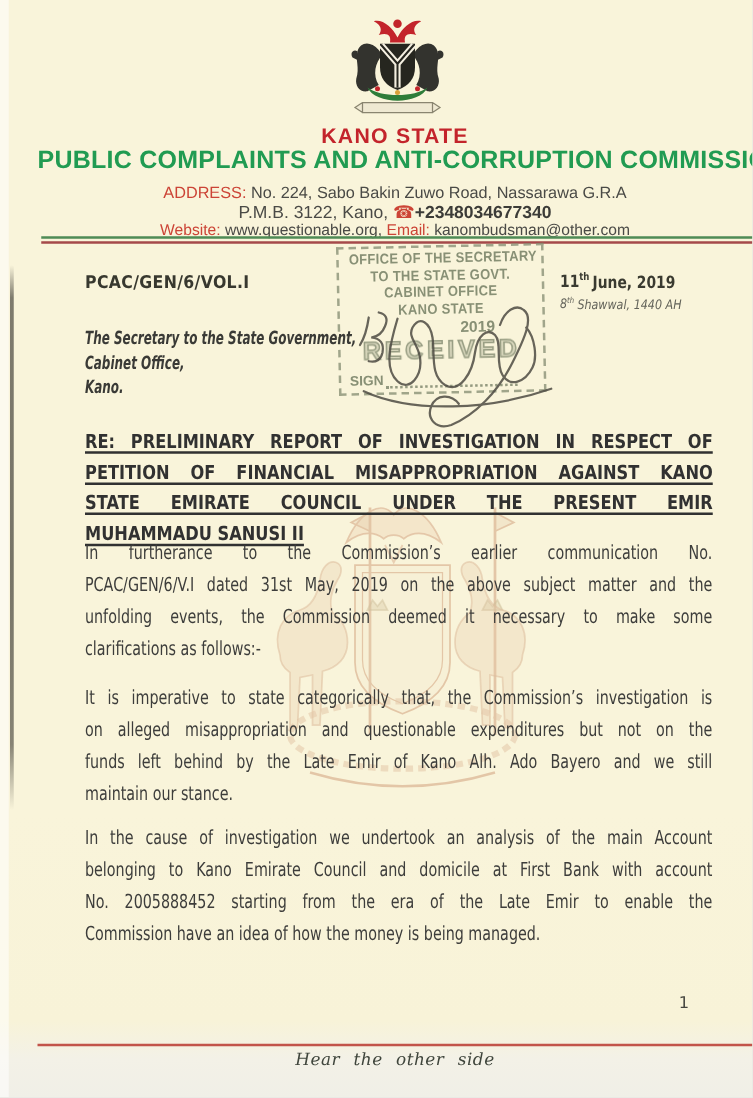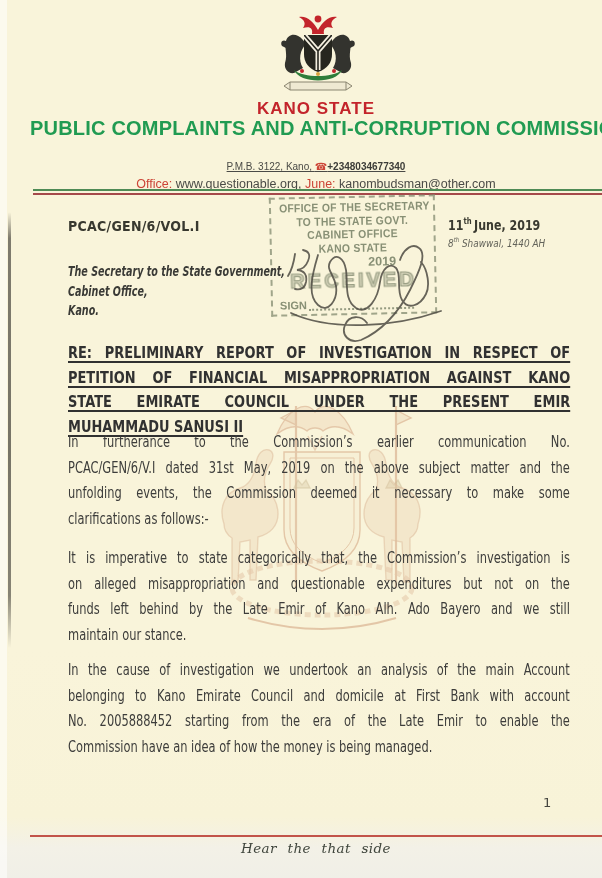--- a/index.html
+++ b/index.html
@@ -13,21 +13,21 @@
   .left-white-strip{left:0;top:0;width:7px;height:878px;background:rgba(255,255,255,.55);}
   .left-scan-line{left:8px;top:212px;width:3px;height:436px;border-radius:2px;opacity:.7;
     background:linear-gradient(180deg,rgba(50,48,42,0),#4a473f 6%,#3f3d36 55%,#565349 88%,rgba(50,48,42,0));}
   
   .kano-state{left:30px;top:99px;width:572px;text-align:center;
     font-family:"Liberation Sans",sans-serif;font-weight:700;font-size:17px;letter-spacing:1px;color:#c3242b;}
   .org-title{left:30px;top:117px;width:572px;text-align:center;white-space:nowrap;
     font-family:"Liberation Sans",sans-serif;font-weight:700;font-size:20px;letter-spacing:.2px;color:#219b52;}
   .addr{left:30px;width:572px;text-align:center;font-family:"Liberation Sans",sans-serif;color:#4a4a46;}
   .addr1{top:146px;font-size:13px;}
-  .addr2{top:161px;font-size:10px;text-decoration:underline;}
+  .addr2{top:161px;font-size:14px;}
   .addr3{top:177px;font-size:12.5px;}
   .red{color:#cc4436;}
   .bold{font-weight:700;color:#3c3c38;}
   .divider{left:33px;right:0;top:189px;}
   .divider .g{height:0;border-top:2px solid #4f8b55;}
   .divider .r{height:0;border-top:2px solid #a5494a;margin-top:2px;}
   
   .ref-no{left:68px;top:218px;font-weight:700;font-size:14px;letter-spacing:.3px;color:#38382f;
     transform:scaleX(.9);transform-origin:0 0;white-space:nowrap;}
   .date-line{left:448px;top:216px;font-weight:700;font-size:13.5px;color:#3a3a30;
@@ -125,28 +125,32 @@
     <circle cx="30" cy="61" r="2" fill="#c3242b"></circle>
       <circle cx="46" cy="64" r="2" fill="#d8a13a"></circle>
       <circle cx="62" cy="61" r="2" fill="#c3242b"></circle>
 
     <path d="M18,72 L74,72 L74,80 L18,80 Z M18,72 L12,76 L18,80 M74,72 L80,76 L74,80" fill="#efe9d2" stroke="#8a8570" stroke-width="1"></path>
   </svg>
 
   <div class="abs kano-state">KANO STATE</div>
   <div class="abs org-title">PUBLIC COMPLAINTS AND ANTI-CORRUPTION COMMISSION</div>
 
+  <div class="abs addr addr1">
+    <span class="red">ADDRESS:</span>
+    <span>No. 224, Sabo Bakin Zuwo Road, Nassarawa G.R.A</span>
+  </div>
   <div class="abs addr addr2">
     <span>P.M.B. 3122, Kano,</span>
     <span class="red">☎</span><span class="bold">+2348034677340</span>
   </div>
   <div class="abs addr addr3">
-    <span class="red">Office:</span>
+    <span class="red">Website:</span>
     <span>www.questionable.org,</span>
-    <span class="red">June:</span>
+    <span class="red">Email:</span>
     <span>kanombudsman@other.com</span>
   </div>
 
   <div class="abs divider">
     <div class="g"></div>
     <div class="r"></div>
   </div>
 
   <div class="abs ref-no">PCAC/GEN/6/VOL.I</div>
   <div class="abs date-line"><span>11</span><sup>th</sup><span class="rest">June, 2019</span></div>
@@ -206,15 +210,15 @@
     </div>
   <div class="abs para p3">
       <div>In the cause of investigation we undertook an analysis of the main Account</div>
       <div>belonging to Kano Emirate Council and domicile at First Bank with account</div>
       <div>No. 2005888452 starting from the era of the Late Emir to enable the</div>
       <div>Commission have an idea of how the money is being managed.</div>
     </div>
 
   <div class="abs page-num">1</div>
   <div class="abs footer-line"></div>
-  <div class="abs motto">Hear the that side</div>
+  <div class="abs motto">Hear the other side</div>
 
 </div>
 
 </body></html>

